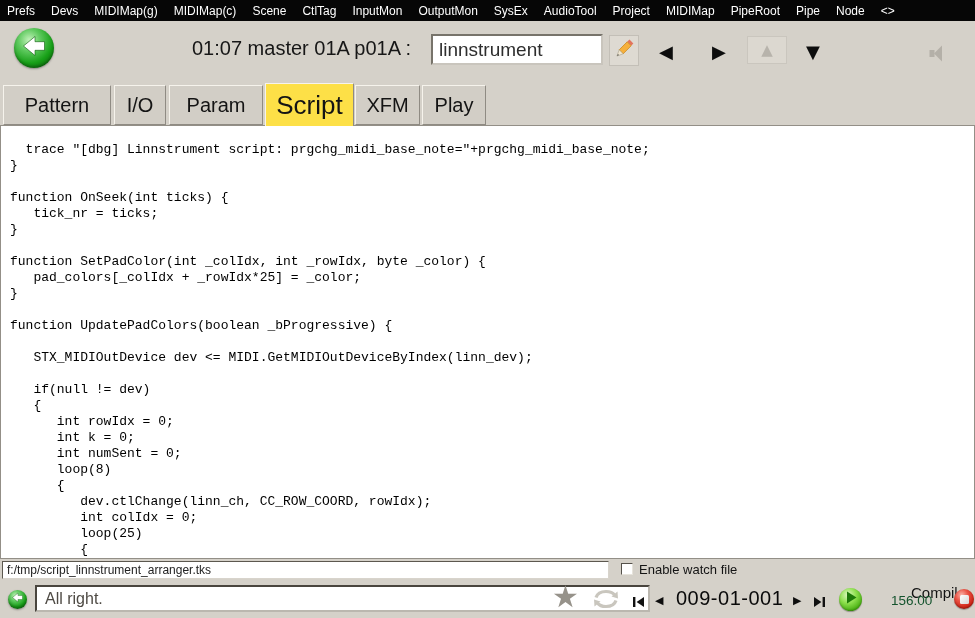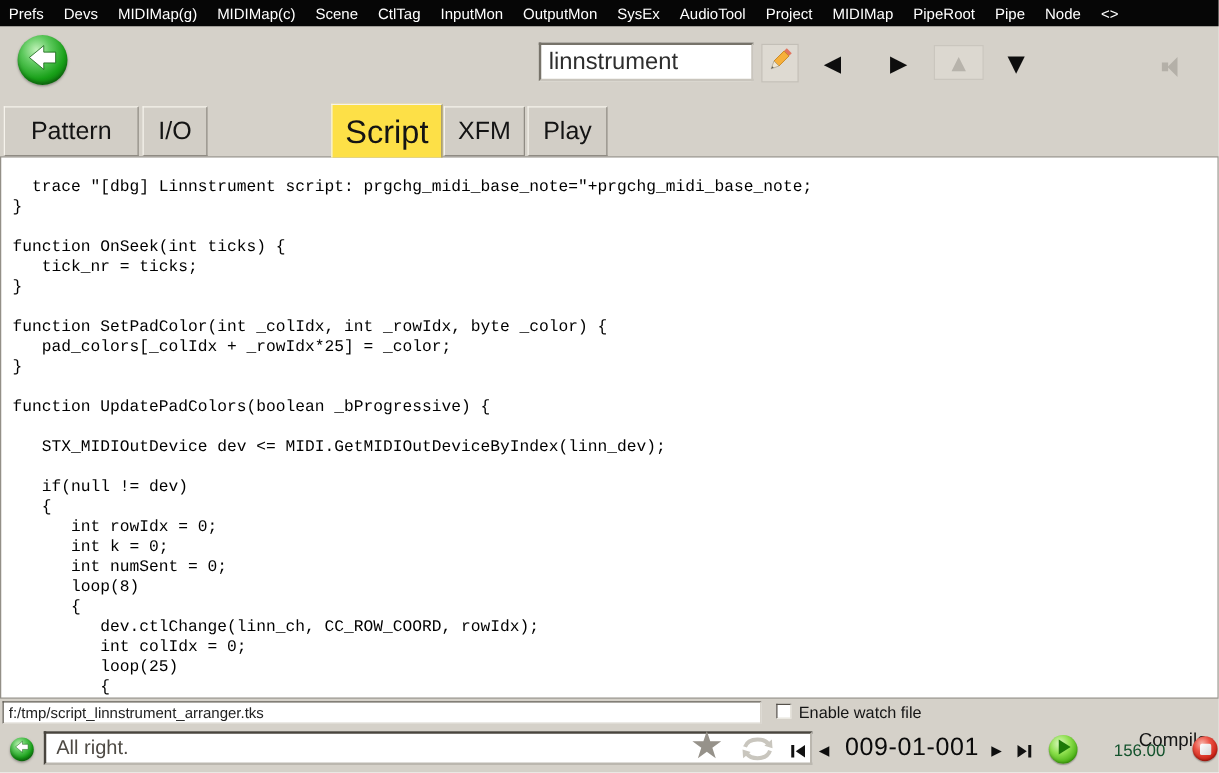--- a/index.html
+++ b/index.html
@@ -143,20 +143,21 @@
 </div>
 
 <div class="header">
   <div class="sphere back-big">
     <span>
       <svg width="40" height="40" viewBox="0 0 40 40">
           <path d="M9.5 20 L21 10.5 L21 15.7 L30.5 15.7 L30.5 24.3 L21 24.3 L21 29.5 Z" fill="#fff" stroke="#0a5a0a" stroke-width="0.6"></path>
         </svg>
     </span>
   </div>
+  <div class="hdr-label">01:07 master 01A p01A :</div>
   <input class="hdr-input" type="text" value="linnstrument" style="">
   <div class="pencil-btn">
     <span>
       <svg width="22" height="22" viewBox="0 0 22 22">
         <g transform="rotate(45 11 11)">
           <rect x="8.2" y="0.5" width="5.6" height="3.2" fill="#e2745e"></rect>
           <rect x="8.2" y="3.7" width="5.6" height="11.3" fill="#f6b03c" stroke="#c9851d" stroke-width="0.7"></rect>
           <polygon points="8.2,15 13.8,15 11,21" fill="#efe6d2" stroke="#a09880" stroke-width="0.5"></polygon>
           <polygon points="10.2,18.8 11.8,18.8 11,21" fill="#5a5a5a"></polygon>
         </g>
@@ -173,20 +174,21 @@
     <svg width="20" height="22" viewBox="0 0 20 22">
       <rect x="2.5" y="8" width="5" height="7" fill="#b4b0a8"></rect>
       <polygon points="7,11.5 15,3.5 15,19.5" fill="#b4b0a8"></polygon>
     </svg>
   </span>
 </div>
 
 <div class="tabbar">
   <div class="tab" style="left:3px;width:108px;">Pattern</div>
   <div class="tab" style="left:114px;width:52px;">I/O</div>
+  <div class="tab" style="left:169px;width:94px;">Param</div>
   <div class="tab selected" style="left:265px;width:89px;">Script</div>
   <div class="tab" style="left:355px;width:65px;">XFM</div>
   <div class="tab" style="left:422px;width:64px;">Play</div>
 </div>
 
 <div class="editor">
   <pre>  trace "[dbg] Linnstrument script: prgchg_midi_base_note="+prgchg_midi_base_note;
 }
 
 function OnSeek(int ticks) {

